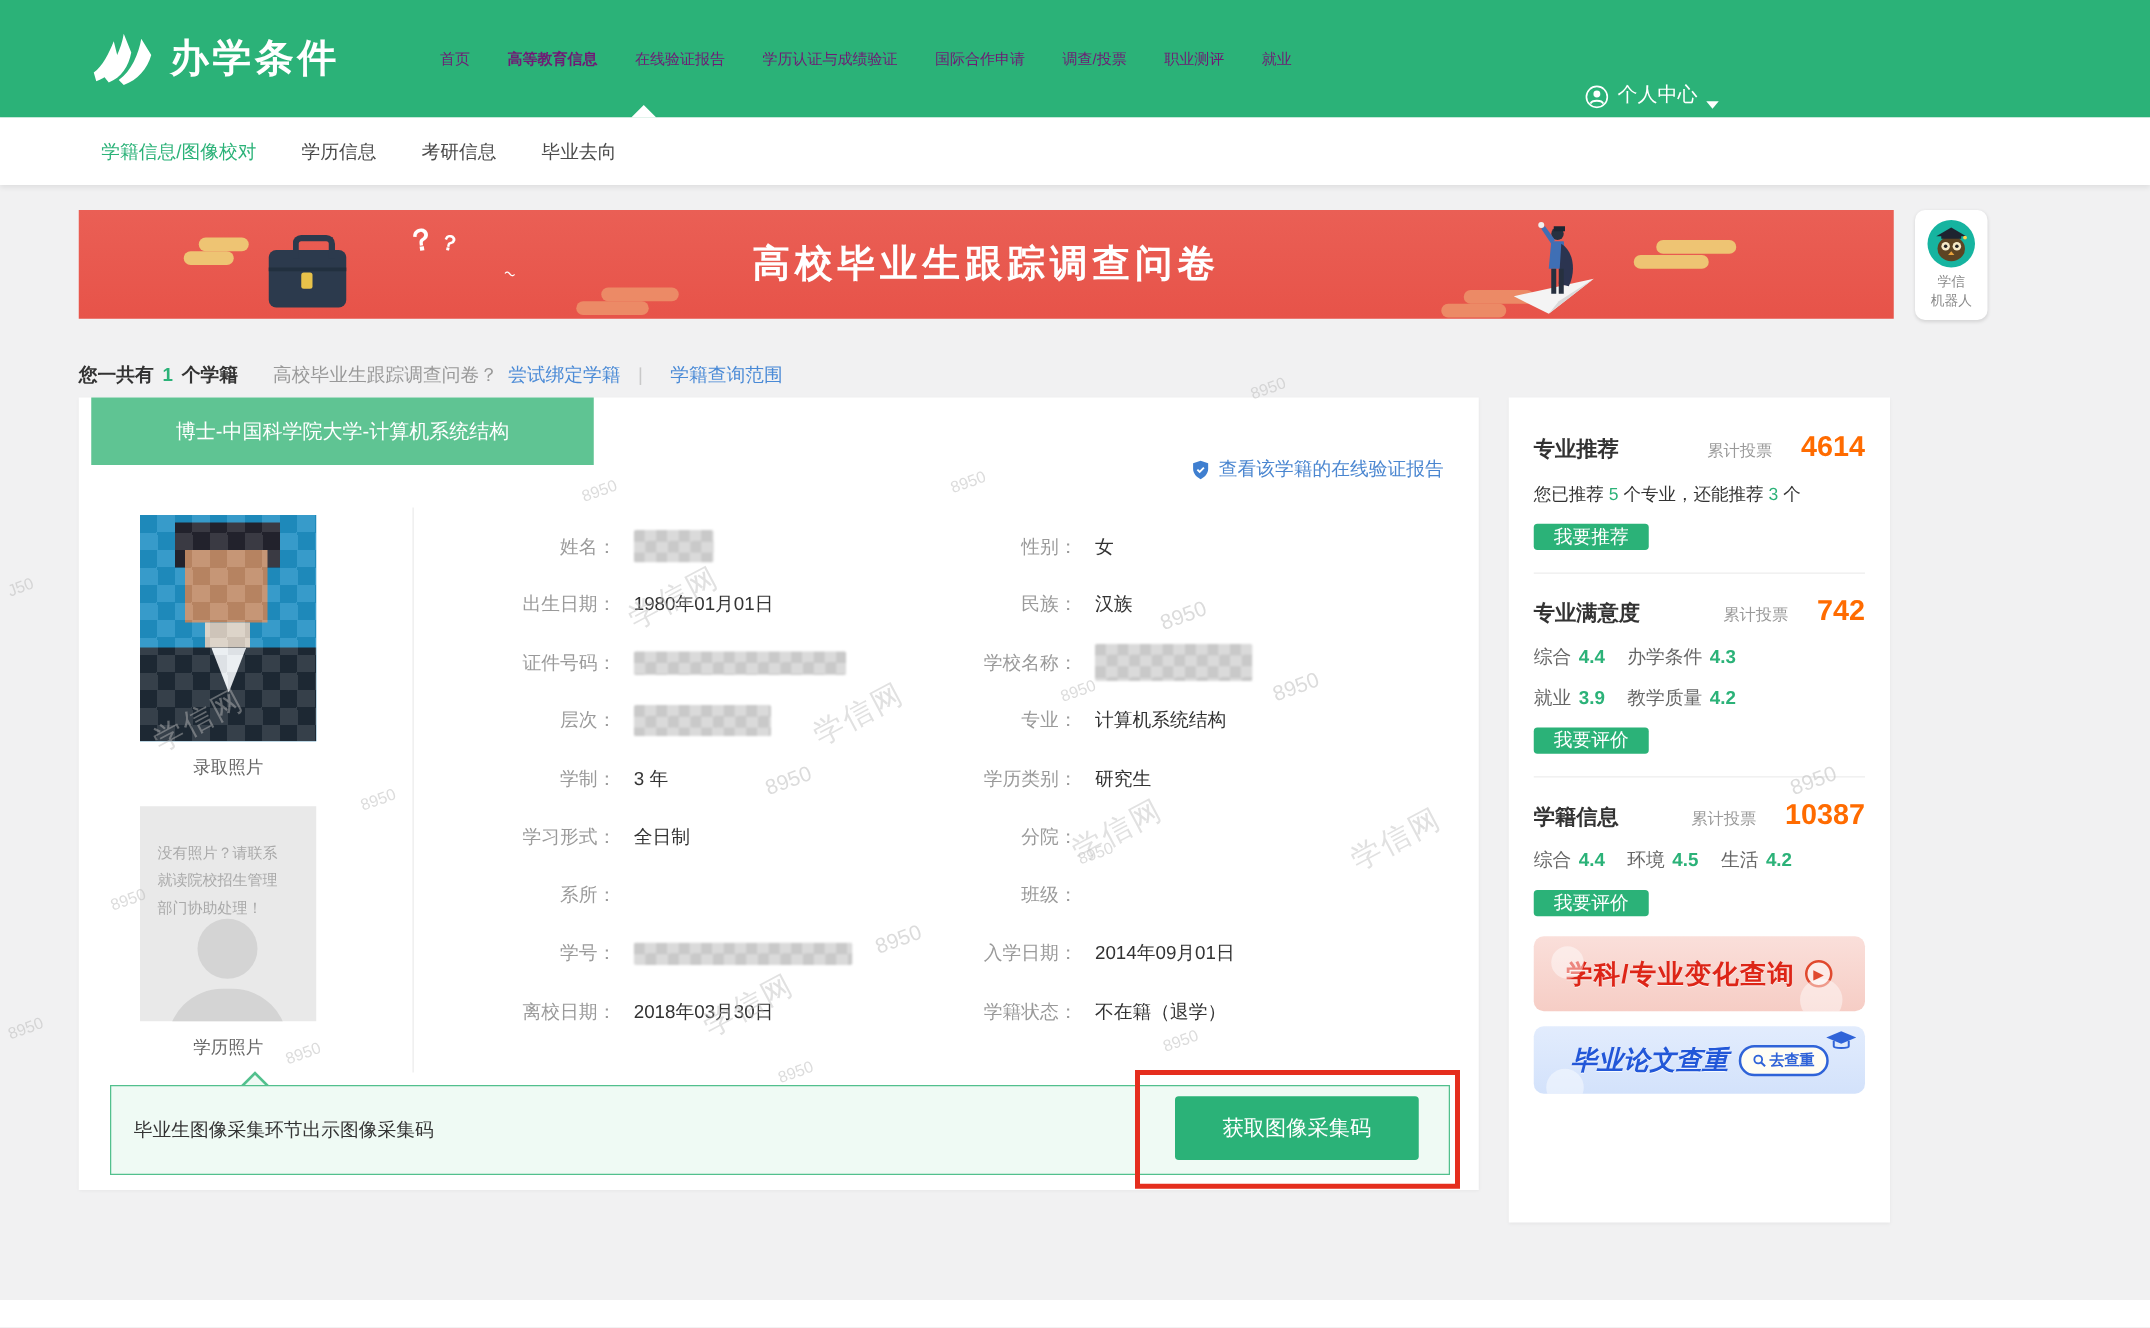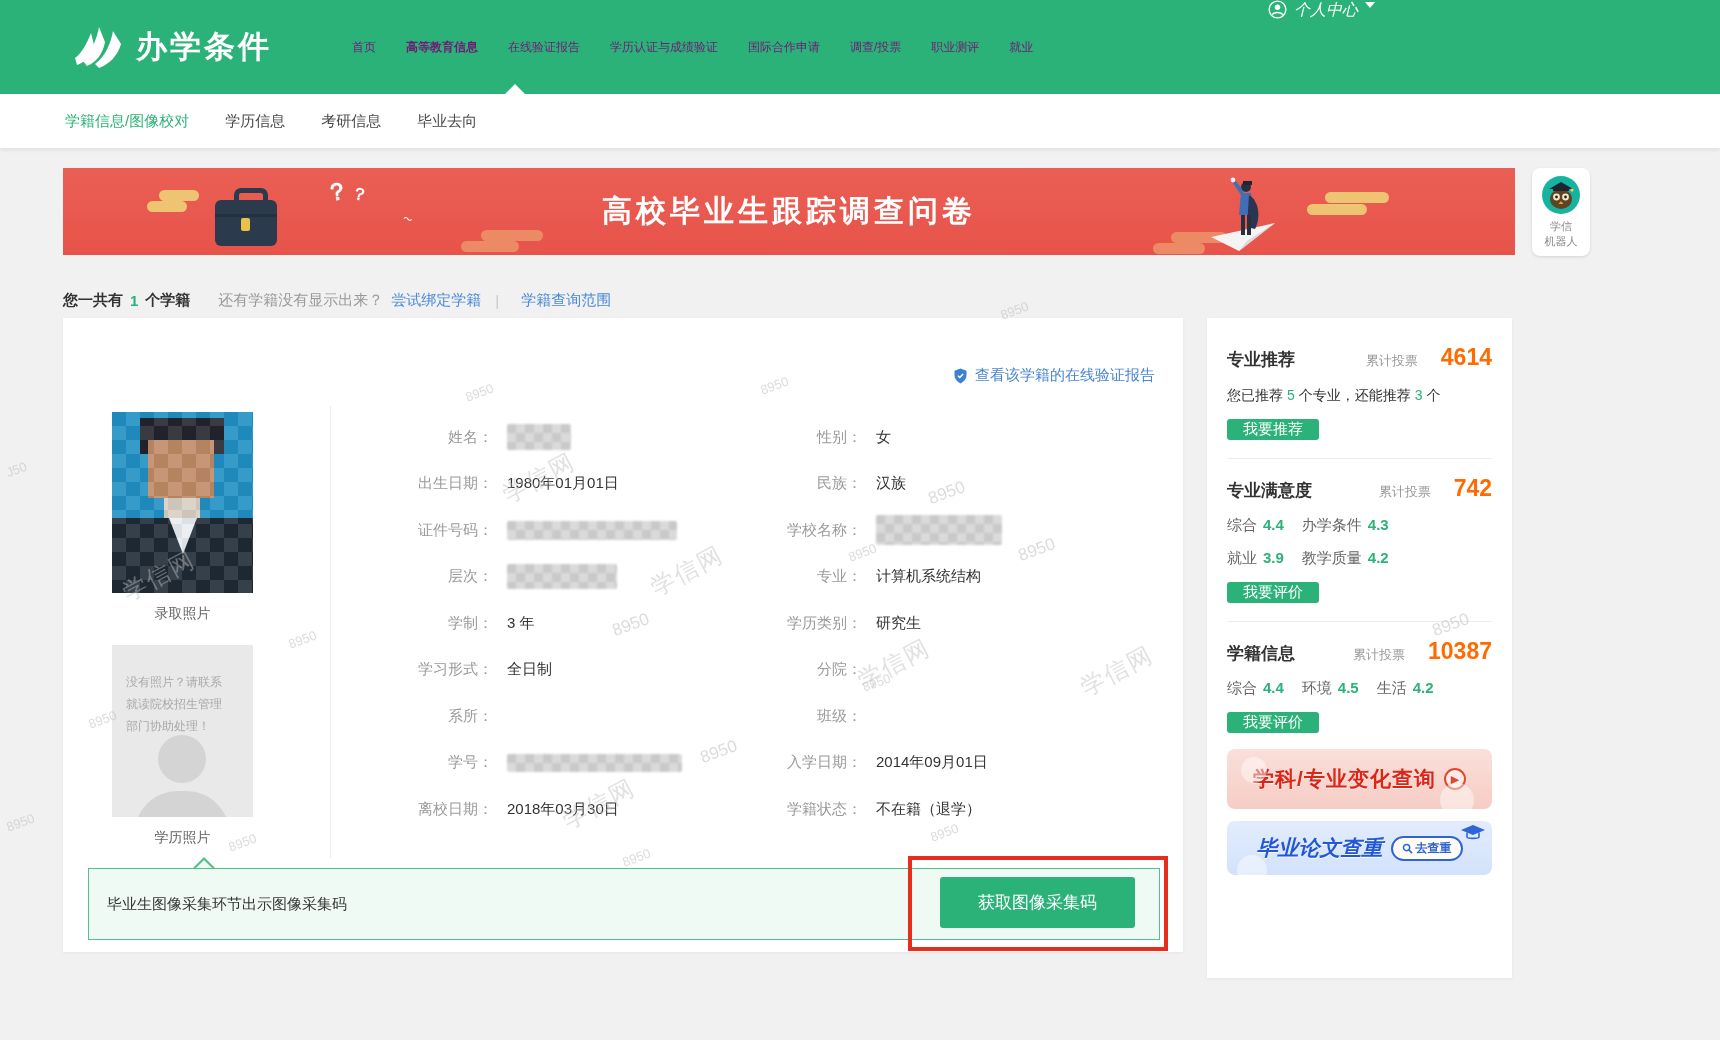--- a/index.html
+++ b/index.html
@@ -8,27 +8,27 @@
   #app{position:relative;width:1720px;height:1062px;overflow:hidden;background:#f1f1f2;}
   .clickable{cursor:pointer;}
 
   
   .topbar{position:absolute;left:0;top:0;width:1720px;height:94px;background:#2bb278;display:flex;align-items:center;}
   .logo{position:absolute;left:72px;top:24px;display:flex;align-items:center;gap:10px;}
   .logo-text{color:#fff;font-size:31px;font-weight:bold;letter-spacing:3px;}
   .topnav{position:absolute;left:352px;top:0;height:94px;display:flex;align-items:center;gap:30px;}
   .topnav .nav-item{color:#701a75;font-size:12px;white-space:nowrap;}
   .topnav .nav-item.active{font-weight:bold;}
-  .usermenu{position:absolute;left:1268px;top:0;height:87px;display:flex;align-items:flex-start;gap:7px;color:#fff;font-size:16px;font-style:italic;}
+  .usermenu{position:absolute;left:1268px;top:0;height:87px;display:flex;align-items:flex-end;gap:7px;color:#fff;font-size:16px;}
   .caret-down{width:0;height:0;border-left:5px solid transparent;border-right:5px solid transparent;border-top:6px solid #fff;margin-top:2px;}
 
   
   .subnav{position:absolute;left:0;top:94px;width:1720px;height:54px;background:#fff;box-shadow:0 2px 4px rgba(0,0,0,.07);display:flex;align-items:center;gap:36px;padding-left:65px;}
   .subnav .sn-item{font-size:15px;color:#4a4a4a;white-space:nowrap;}
-  .subnav .sn-item.active{color:#2bb278;}
+  .subnav .sn-item.active{color:#2bb278;margin-left:16px;}
   .subnav-notch{position:absolute;left:505px;top:-10px;width:0;height:0;border-left:10px solid transparent;border-right:10px solid transparent;border-bottom:10px solid #fff;}
 
   
   .banner{position:absolute;left:63px;top:168px;width:1452px;height:87px;background:linear-gradient(180deg,#ea5f55,#e75349);overflow:hidden;}
   .banner-title{position:absolute;left:0;top:0;width:100%;height:100%;display:flex;align-items:center;justify-content:center;color:#fff;font-size:30px;font-weight:bold;letter-spacing:4px;}
   .cloud{position:absolute;height:11px;border-radius:6px;}
   .cloud.yellow{background:#eec473;}
   .cloud.orange{background:#ec8a66;}
   .briefcase{position:absolute;left:152px;top:32px;width:62px;height:46px;background:#2c3a4d;border-radius:6px;}
   .briefcase:before{content:"";position:absolute;left:19px;top:-12px;width:24px;height:14px;border:5px solid #2c3a4d;border-bottom:none;border-radius:7px 7px 0 0;}
@@ -197,27 +197,28 @@
       <circle cx="31" cy="15" r="1.5" fill="#ffd34d"></circle>
     </svg>
     <span class="robot-label">学信</span>
     <span class="robot-label" style="margin-top:0;">机器人</span>
   </div>
 
   <div class="statusline">
     <span class="st-strong">您一共有</span>
     <span class="st-num">1</span>
     <span class="st-strong">个学籍</span>
-    <span class="st-gray">还有学籍没有显示出来？</span>
+    <span class="st-gray">高校毕业生跟踪调查问卷？</span>
     <span class="st-link clickable">尝试绑定学籍</span>
     <span class="st-sep">|</span>
     <span class="st-link clickable">学籍查询范围</span>
   </div>
 
   <div class="card">
+    <div class="edu-tab clickable">博士-中国科学院大学-计算机系统结构</div>
 
     <div class="report-link clickable">
       <svg width="17" height="18" viewBox="0 0 24 24">
         <path d="M12 1.5l8.5 3v6.2c0 5.4-3.7 9.2-8.5 11.8C7.2 19.9 3.5 16.1 3.5 10.7V4.5z" fill="#3f7fd0"></path>
         <path d="M8.3 11.6l2.6 2.6 4.8-4.9" stroke="#fff" stroke-width="2.1" fill="none"></path>
       </svg>
       <span>查看该学籍的在线验证报告</span>
     </div>
 
     <div class="photo-col">

